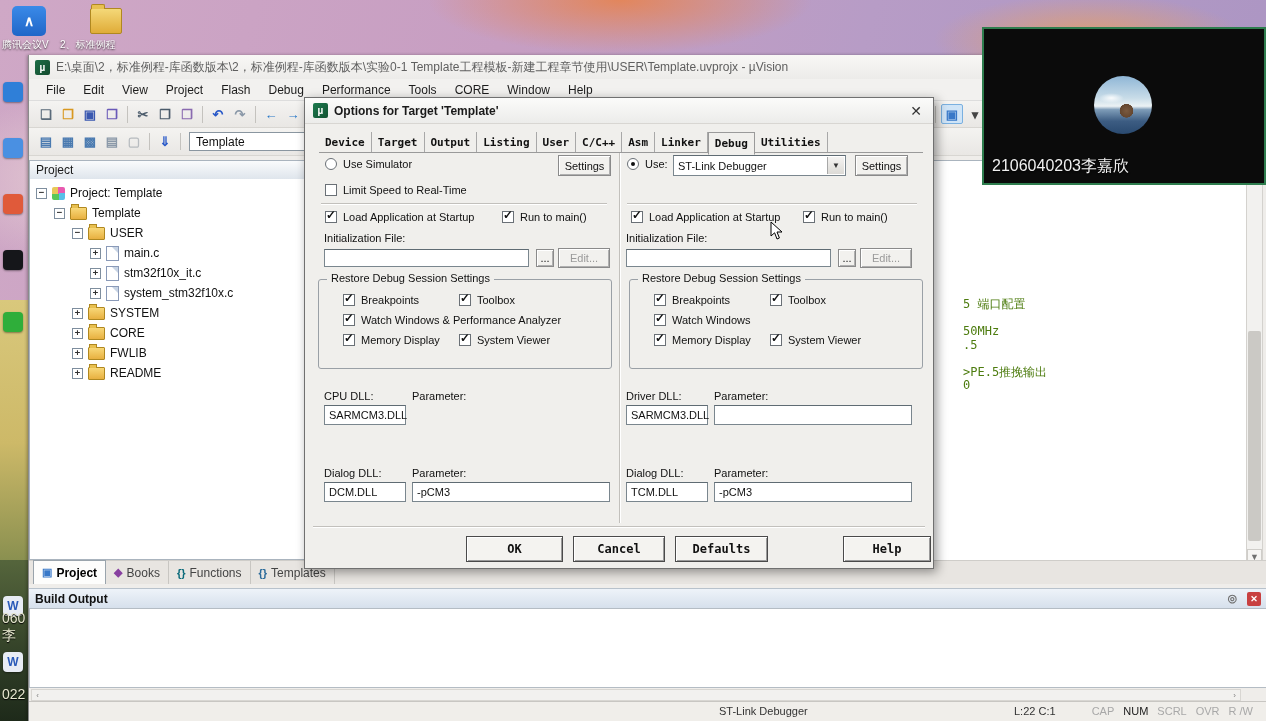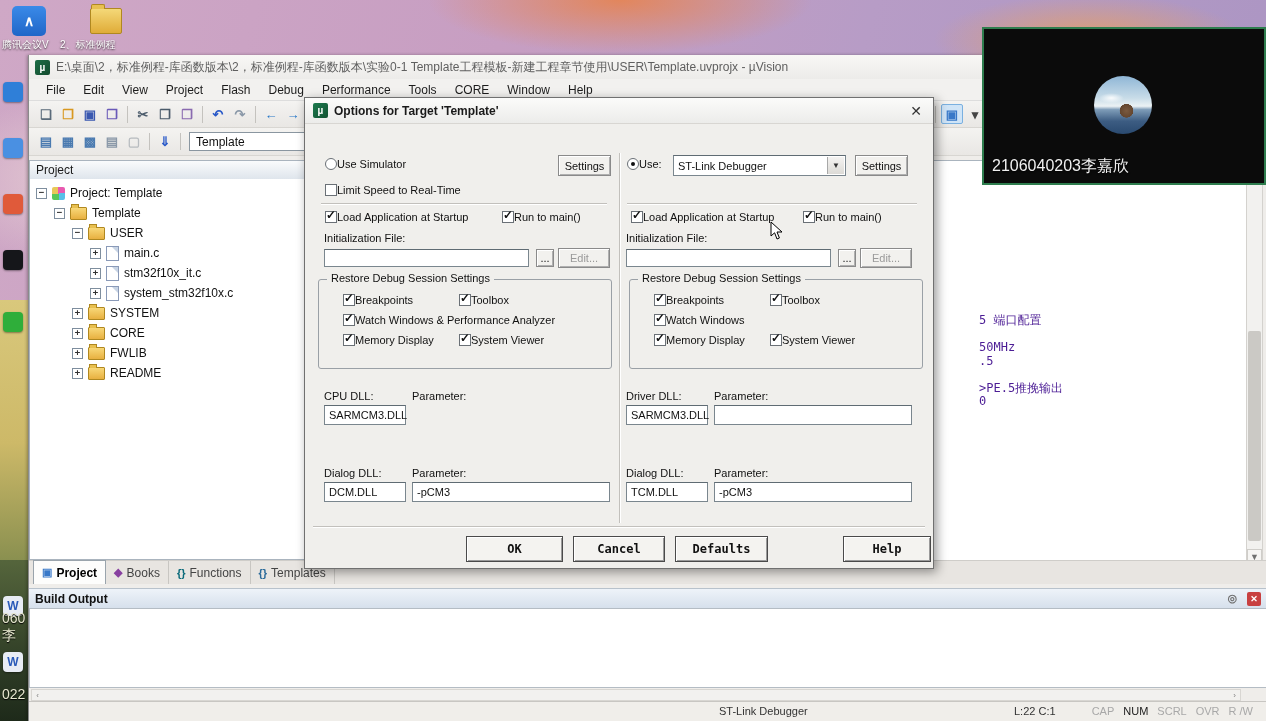--- a/index.html
+++ b/index.html
@@ -42,21 +42,21 @@
   .trow{height:20px;display:flex;align-items:center;gap:5px;font-size:12px;color:#111;white-space:nowrap}
   .exp{width:9px;height:9px;border:1px solid #7e8e9e;background:#fff;font:bold 9px/7px "DejaVu Sans Mono",monospace;text-align:center;color:#333;flex:none}
   .ticon{flex:none;display:inline-block}
   .ticon.target{width:13px;height:13px;border-radius:2px;background:conic-gradient(#e85ab0 0 25%,#58c0e8 0 50%,#58c858 0 75%,#e8c858 0)}
   .ticon.folder{width:15px;height:11px;background:linear-gradient(#f8d878,#e8b040);border:1px solid #b08820;border-radius:1px;position:relative}
   .ticon.folder::before{content:"";position:absolute;top:-4px;left:0;width:6px;height:3px;background:#e8c050;border:1px solid #b08820;border-bottom:none}
   .ticon.file{width:11px;height:13px;background:#fff;border:1px solid #8a9ab8;position:relative}
   .ticon.file::before{content:"";position:absolute;right:0;top:0;border:3px solid #c8d4e4;border-left-color:transparent;border-bottom-color:transparent}
   
   #editor{left:310px;top:105px;width:907px;height:400px;background:#fff;border-top:1px solid #aab4be}
-  #greentext{font-family:"DejaVu Sans Mono",monospace;font-size:12px;line-height:13.5px;color:#4c1d95;margin:16px;white-space:pre}
+  #greentext{font-family:"DejaVu Sans Mono",monospace;font-size:12px;line-height:13.5px;color:#4d7c0f;margin:0;white-space:pre}
   .vscroll{left:1217px;top:105px;width:17px;height:405px;background:#f2f1ef;border:1px solid #d4d2ce;box-sizing:border-box}
   .sarrow{position:absolute;left:0;width:15px;height:15px;background:#f6f5f3;border:1px solid #cfcdc9;color:#707070;font-size:9px;display:flex;align-items:center;justify-content:center;box-sizing:border-box}
   .sthumb{position:absolute;left:1px;width:13px;background:#cbc9c5;border-radius:2px}
   
   .btabrow{left:0;top:505px;width:100%;height:24px;background:#e8e5e1;border-top:1px solid #cfcdc9;display:flex;align-items:flex-end;padding-left:4px;box-sizing:border-box}
   .btab{display:flex;align-items:center;gap:4px;padding:3px 8px;font-size:12px;color:#444;border-right:1px solid #c8c6c2;height:17px}
   .btab.active{background:#fdfdfc;border:1px solid #9aa4ac;border-bottom:none;font-weight:bold;color:#000}
   .btabic{font-size:11px;font-weight:bold}
   .buildhead{left:0;top:533px;width:100%;height:20px;background:linear-gradient(#eef3f9,#d6e0ec);border-top:1px solid #b8c2cc;font-size:12px;font-weight:bold;color:#111;display:flex;align-items:center;padding-left:6px;box-sizing:border-box}
   .outarea{left:0;top:553px;width:100%;height:80px;background:#fff;border:1px solid #b4bcc4;box-sizing:border-box}
@@ -70,21 +70,21 @@
   .dtitletext{font-size:12px;font-weight:bold;color:#1a1a1a;flex:1}
   .dclose{font-size:14px;color:#333;width:18px;text-align:center;cursor:default}
   .dtabs{position:absolute;left:14px;top:32px;right:10px;height:22px;border-bottom:1px solid #9a9a9a}
   .dtab{display:inline-block;font:bold 11px "DejaVu Sans Mono",monospace;color:#111;padding:4px 6px 3px;border-right:1px solid #a8a8a8;position:relative;top:1px}
   .dtab.active{background:#f0efec;border:1px solid #9a9a9a;border-bottom:1px solid #f0efec;border-right:1px solid #9a9a9a;top:2px;padding-bottom:4px}
   .dlbl{font-size:11px;color:#111;white-space:nowrap}
   .chk{width:12px;height:12px;background:#fff;border:1px solid #6a7076;position:relative;flex:none;box-sizing:border-box}
   .chk.on::after{content:"✓";position:absolute;top:-4px;left:0px;font-size:12px;font-weight:bold;color:#111}
   .rad{width:12px;height:12px;border-radius:50%;background:#fff;border:1px solid #6a7076;position:relative;flex:none;box-sizing:border-box}
   .rad.on::after{content:"";position:absolute;left:3px;top:3px;width:4px;height:4px;border-radius:50%;background:#111}
-  .frow{position:absolute;display:flex;align-items:center;}
+  .frow{position:absolute;display:flex;align-items:center;gap:6px}
   .inp{background:#fff;border:1px solid #7a868e;border-top-color:#5f6b73;font-size:11px;color:#111;padding:1px 4px;box-sizing:border-box;display:flex;align-items:center}
   .sbtn{background:#f2f1ee;border:1px solid #8a8a8a;box-shadow:inset 1px 1px 0 #fff,inset -1px -1px 0 #b0b0b0;font-size:11px;color:#111;display:flex;align-items:center;justify-content:center;box-sizing:border-box}
   .sbtn.dis{color:#9a9a9a}
   .ddbtn{position:absolute;right:1px;top:1px;bottom:1px;width:16px;background:linear-gradient(#f4f3f1,#dcdad6);border-left:1px solid #a8a8a8;display:flex;align-items:center;justify-content:center;font-size:8px;color:#333}
   .grp{position:absolute;border:1px solid #9aa0a6;border-radius:3px}
   .grptitle{position:absolute;top:-8px;left:8px;background:#f0efec;padding:0 4px;font-size:11px;color:#111;white-space:nowrap}
   .etchh{position:absolute;height:1px;background:#c2c0bc;box-shadow:0 1px 0 #fff}
   .etchv{position:absolute;width:1px;background:#c2c0bc;box-shadow:1px 0 0 #fff}
   .dbtn{position:absolute;height:26px;background:#f4f3f0;border:1px solid #4a4a4a;box-shadow:inset 1px 1px 0 #fff,inset -1px -1px 0 #9a9a9a;font:bold 12px "DejaVu Sans Mono",monospace;color:#111;display:flex;align-items:center;justify-content:center;box-sizing:border-box}
   
@@ -323,20 +323,21 @@
       <span class="abs" id="flags" style="right:14px;top:3px"><span class="flag">CAP</span><span class="flag on">NUM</span><span class="flag">SCRL</span><span class="flag">OVR</span><span class="flag">R /W</span></span>
     </div>
   </div>
 
   <div class="abs" id="dlg" style="z-index:5">
     <div class="dtitle">
       <span class="applogo" style="background:linear-gradient(135deg,#1d7a4e,#125232)">µ</span>
       <span class="dtitletext">Options for Target 'Template'</span>
       <span class="dclose">✕</span>
     </div>
+    <div class="dtabs" id="dtabs"><span class="dtab">Device</span><span class="dtab">Target</span><span class="dtab">Output</span><span class="dtab">Listing</span><span class="dtab">User</span><span class="dtab">C/C++</span><span class="dtab">Asm</span><span class="dtab">Linker</span><span class="dtab active">Debug</span><span class="dtab">Utilities</span></div>
 
     <div class="frow" style="left:20px;top:60px">
       <span class="rad"></span>
       <span class="dlbl">Use Simulator</span>
     </div>
     <div class="sbtn abs" style="left:253px;top:57px;width:53px;height:21px">Settings</div>
     <div class="frow" style="left:20px;top:86px">
       <span class="chk"></span>
       <span class="dlbl">Limit Speed to Real-Time</span>
     </div>

